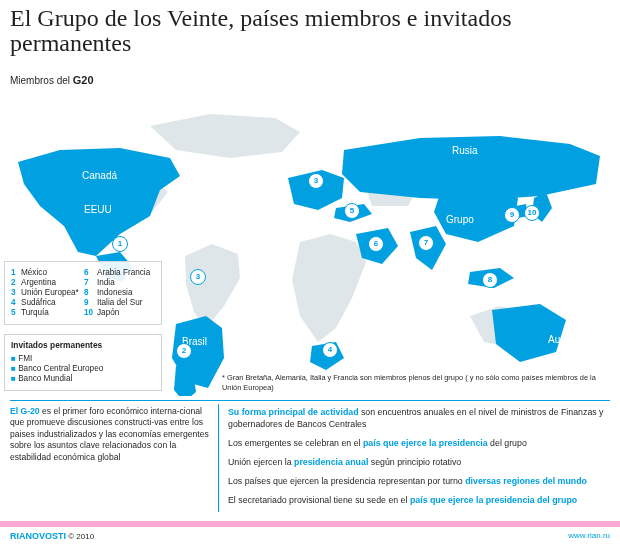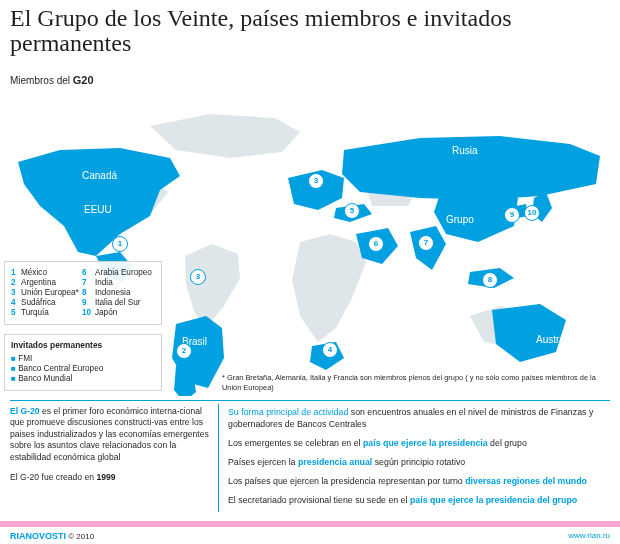--- a/index.html
+++ b/index.html
@@ -70,21 +70,21 @@
   }
   .leftcol .lead{color:#00a0e1;font-weight:bold;}
   .leftcol p{margin:0 0 9px 0;}
   .vdiv{position:absolute;left:218px;top:4px;width:1px;height:108px;background:#00a0e1;}
   .rightcol{
     position:absolute;left:228px;top:6px;width:384px;
     font-size:8.8px;line-height:12px;color:#231f20;
   }
   .rightcol p{margin:0 0 7px 0;}
   .rightcol .hl{color:#00a0e1;font-weight:bold;}
-  .rightcol .lead{color:#00a0e1;font-weight:normal;}
+  .rightcol .lead{color:#00a0e1;font-weight:bold;}
   .footer{
     position:absolute;left:0;top:521px;width:620px;height:23px;
     border-top:6px solid #f9a8d4;
   }
   .ria{position:absolute;left:10px;top:4px;font-size:8px;color:#231f20;}
   .ria b{color:#00a0e1;font-weight:bold;font-size:9px;}
   .site{position:absolute;right:10px;top:4px;font-size:8px;color:#00a0e1;font-weight:normal;}
 </style>
 </head>
 <body>
@@ -140,42 +140,42 @@
       <path d="M492 244 L540 238 L566 254 L556 286 L520 296 L496 278 Z"></path>
     </g>
   </svg>
 
   <div class="clabel" style="left:36px;top:69px;">EEUU</div>
   <div class="clabel" style="left:82px;top:104px;">Canadá</div>
   <div class="clabel" style="left:84px;top:138px;">EEUU</div>
   <div class="clabel" style="left:452px;top:79px;">Rusia</div>
   <div class="clabel" style="left:446px;top:148px;">Grupo</div>
   <div class="clabel" style="left:182px;top:270px;">Brasil</div>
-  <div class="clabel" style="left:536px;top:268px;">Australia</div>
+  <div class="clabel" style="left:548px;top:268px;">Australia</div>
 
   <div class="pin" style="left:112px;top:170px;">1</div>
   <div class="pin" style="left:176px;top:277px;">2</div>
   <div class="pin" style="left:308px;top:107px;">3</div>
   <div class="pin" style="left:190px;top:203px;">3</div>
   <div class="pin" style="left:322px;top:276px;">4</div>
   <div class="pin" style="left:344px;top:137px;">5</div>
   <div class="pin" style="left:368px;top:170px;">6</div>
   <div class="pin" style="left:418px;top:169px;">7</div>
   <div class="pin" style="left:482px;top:206px;">8</div>
   <div class="pin" style="left:504px;top:141px;">9</div>
   <div class="pin" style="left:524px;top:139px;">10</div>
 
   <div class="legend">
     <table>
       <tbody>
           <tr>
         <td class="num">1</td>
         <td>México</td>
         <td class="num2">6</td>
-        <td>Arabia Europeo</td>
+        <td>Arabia Francia</td>
       </tr>
       <tr>
         <td class="num">2</td>
         <td>Argentina</td>
         <td class="num2">7</td>
         <td>India</td>
       </tr>
       <tr>
         <td class="num">3</td>
         <td>Unión Europea*</td>
@@ -206,29 +206,28 @@
   </div>
 
   <div class="footnote">* Gran Bretaña, Alemania, Italia y Francia son miembros plenos del grupo ( y no sólo como países miembros de la Unión Europea)</div>
 </div>
 
 <div class="bottom">
   <div class="divline"></div>
 
   <div class="leftcol">
     <p><span class="lead">El G-20</span><span> es el primer foro económico interna-cional que promueve discusiones constructi-vas entre los paises industrializados y las economías emergentes sobre los asuntos clave relacionados con la estabilidad económica global</span></p>
-    <p><span>El G-20 fue creado en </span><b>1999</b></p>
   </div>
 
   <div class="vdiv"></div>
 
   <div class="rightcol">
     <p><span class="lead">Su forma principal de actividad</span><span> son encuentros anuales en el nivel de ministros de Finanzas y gobernadores de Bancos Centrales</span></p>
     <p><span>Los emergentes se celebran en el </span><span class="hl">país que ejerce la presidencia</span><span> del grupo</span></p>
-    <p><span>Países ejercen la </span><span class="hl">presidencia anual</span><span> según principio rotativo</span></p>
+    <p><span>Unión ejercen la </span><span class="hl">presidencia anual</span><span> según principio rotativo</span></p>
     <p><span>Los países que ejercen la presidencia representan por turno </span><span class="hl">diversas regiones del mundo</span></p>
     <p><span>El secretariado provisional tiene su sede en el </span><span class="hl">país que ejerce la presidencia del grupo</span></p>
   </div>
 </div>
 
 <div class="footer">
   <div class="ria"><b>RIANOVOSTI</b><span> © 2010</span></div>
   <div class="site">www.rian.ru</div>
 </div>
 

